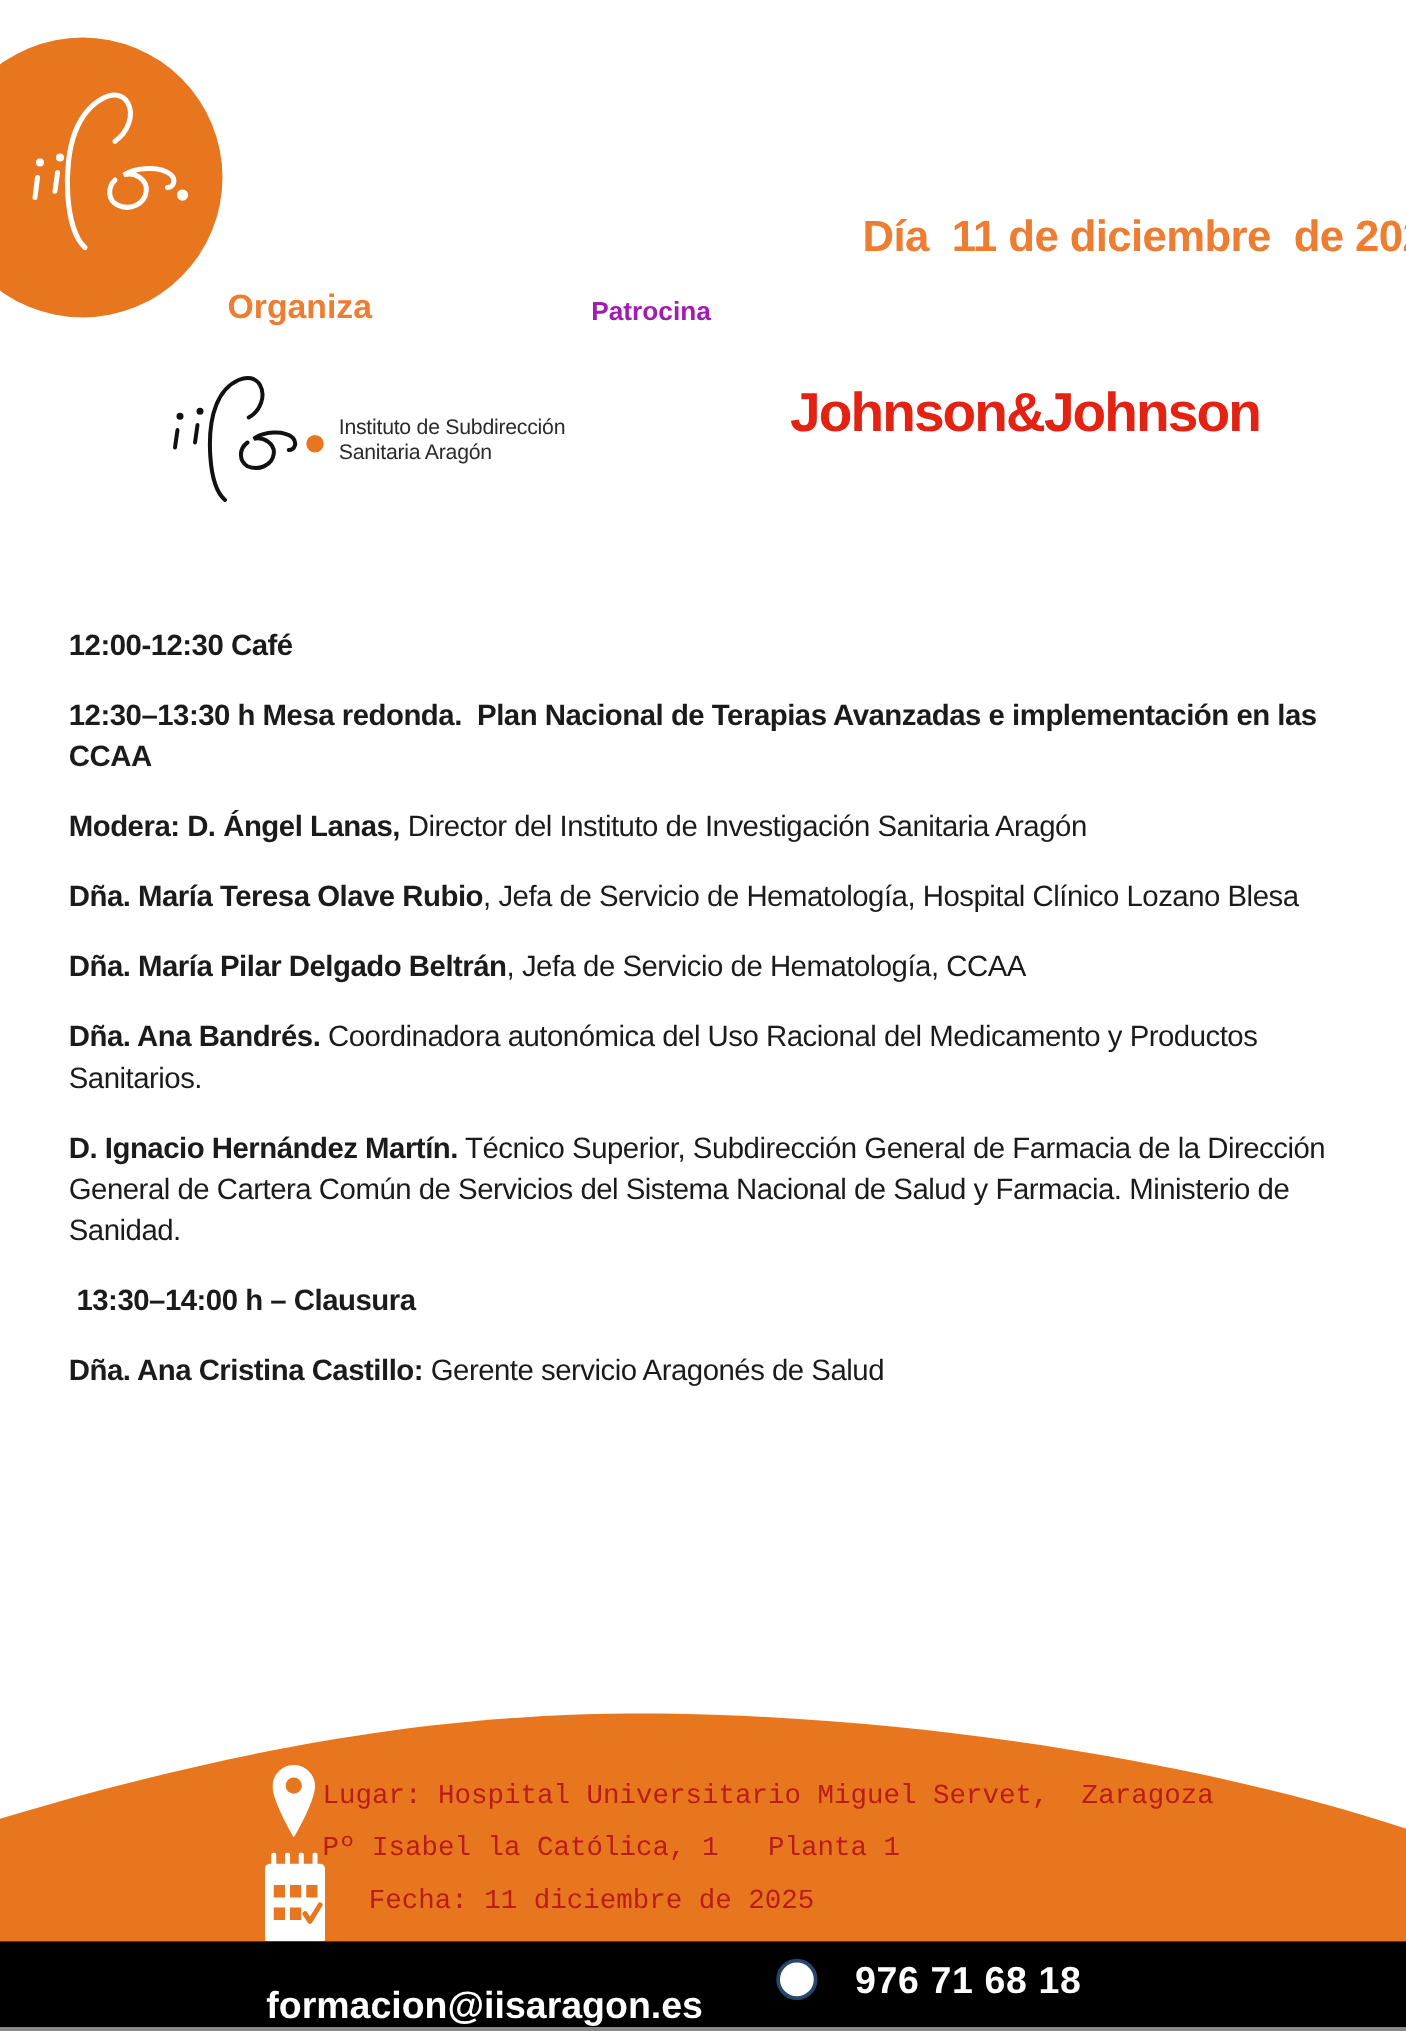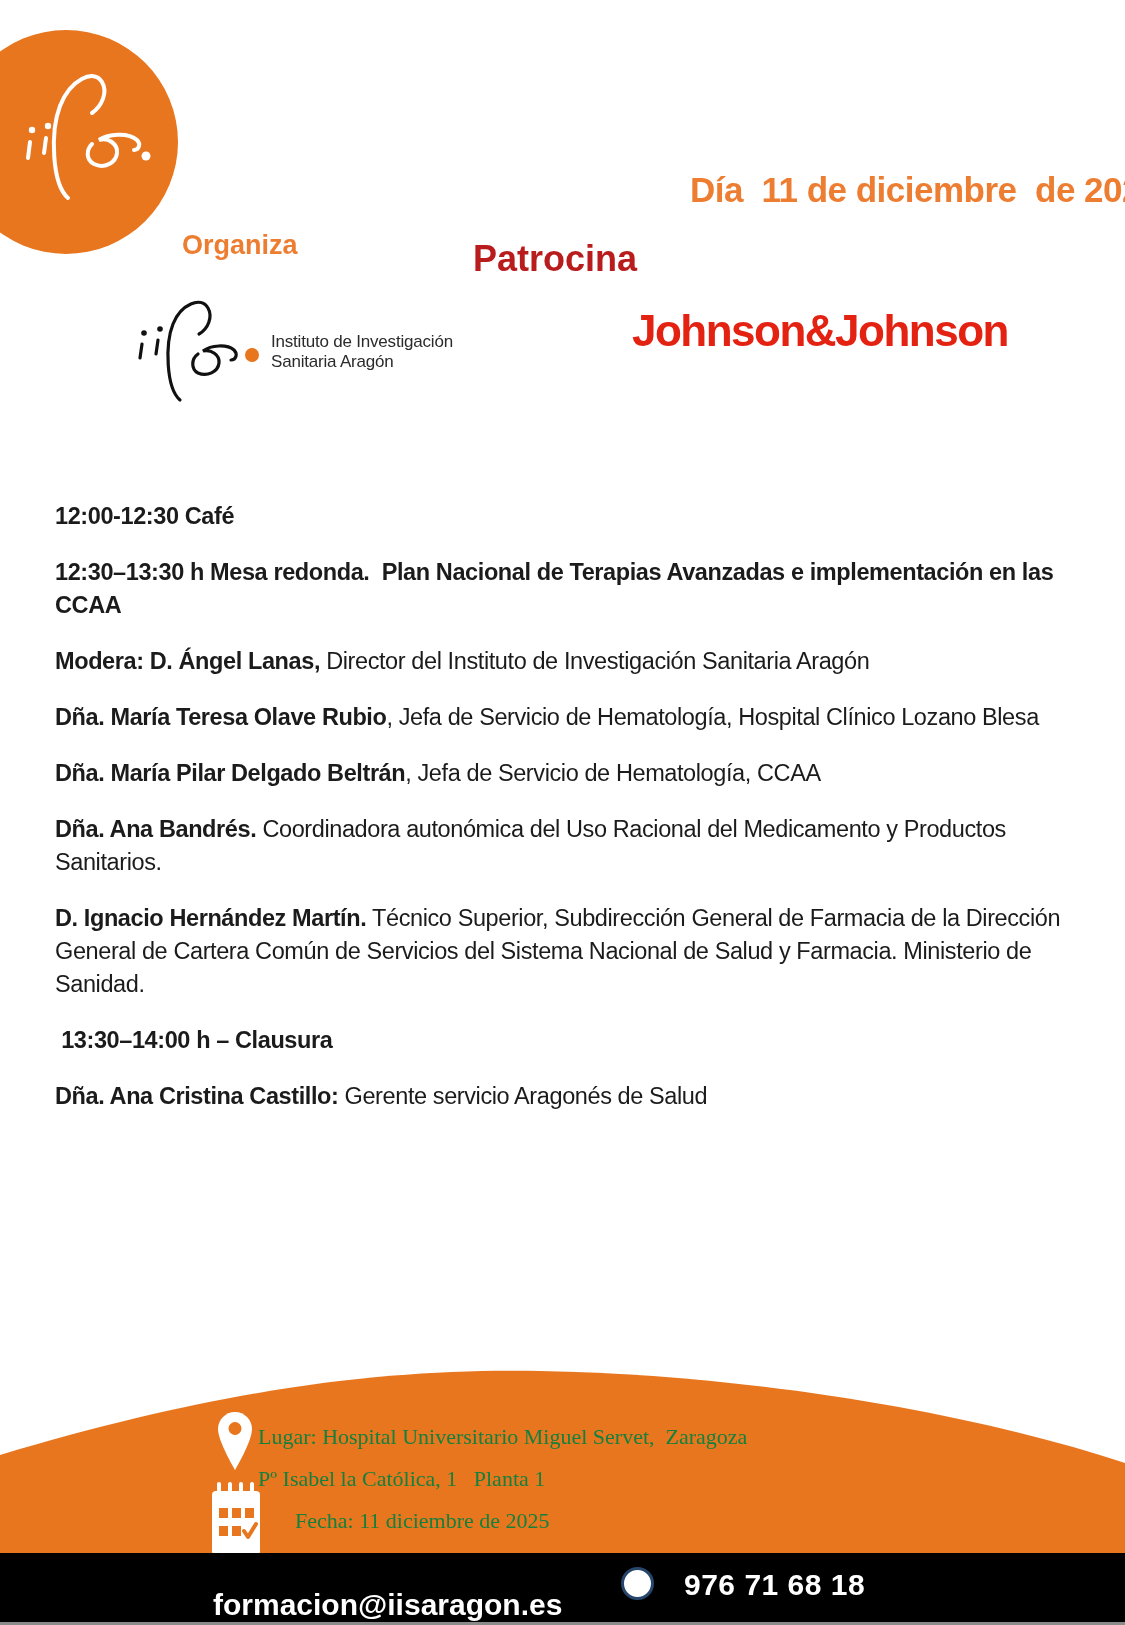--- a/index.html
+++ b/index.html
@@ -17,41 +17,41 @@
   .title-inner {
     display:inline-block; font-size:34px; font-weight:700; color:#111;
     letter-spacing:-1px; transform:scaleX(0.9); transform-origin:center;
     white-space:nowrap;
   }
   .date-line {
     left:690px; top:170px; font-size:35px; font-weight:700;
     color:#ED7D31; letter-spacing:-0.5px; white-space:pre;
   }
   .organiza  { left:182px; top:230px; font-size:27px; font-weight:700; color:#ED7D31; }
-  .patrocina { left:473px; top:238px; font-size:36px; font-weight:700; color:#b91c1c; }
+  .patrocina { left:473px; top:238px; font-size:21px; font-weight:700; color:#a21caf; }
   .institute {
     left:271px; top:332px; font-size:17px; line-height:20px; color:#2b2b2b;
     letter-spacing:-0.2px;
   }
   .jnj {
     left:632px; top:306px; font-size:44px; font-weight:700; color:#E32212;
     letter-spacing:-1.5px; white-space:nowrap;
   }
 
   
   .program { left:55px; top:500px; width:1020px; }
   .prog {
     font-size:23.5px; line-height:33px; letter-spacing:-0.4px;
     margin-bottom:23px; white-space:pre-wrap; color:#1b1b1b;
   }
   .prog .b { font-weight:700; }
 
   
   .dome-svg { left:0; top:1355px; width:1125px; height:198px; display:block; }
-  .f-white { color:#15803d; font-family:Liberation Serif, serif; white-space:pre; }
+  .f-white { color:#b91c1c; font-family:Liberation Mono, monospace; white-space:pre; }
   .lugar1 { left:258px; top:1424px; font-size:22px; }
   .lugar2 { left:258px; top:1466px; font-size:22px; }
   .fecha  { left:295px; top:1508px; font-size:22px; }
   .blackbar { left:0; top:1553px; width:1125px; height:69px; background:#000; }
   .graystrip { left:0; top:1622px; width:1125px; height:3px; background:#8a8a8a; }
   .email { left:213px; top:1588px; font-size:30px; font-weight:700; color:#fff;
            font-family:"Liberation Sans", sans-serif; }
   .phone-circle {
     left:621px; top:1567px; width:33px; height:33px; border-radius:50%;
     background:#fff; border:3px solid #27466B;
@@ -91,21 +91,21 @@
       <path d="M30,48 L28,62"></path>
       <path d="M52,108 C38,96 37,52 45,32 C53,12 73,4 80,16 C85,25 80,37 71,42"></path>
       <path d="M70,62 C63,67 63,77 70,81 C79,85 90,80 91,71 C92,63 83,57 75,59 C83,53 99,52 106,58 C110,62 108,68 103,68"></path>
     </g>
     <circle cx="16" cy="41" r="2.8" fill="#111"></circle>
     <circle cx="32" cy="37" r="2.8" fill="#111"></circle>
     <circle cx="124" cy="63" r="7" fill="#E8761E"></circle>
   </svg>
 
   <div class="abs institute">
-    <div>Instituto de Investigación</div>
+    <div>Instituto de Subdirección</div>
     <div>Sanitaria Aragón</div>
   </div>
 
   <div class="abs jnj">Johnson&amp;Johnson</div>
 
   <div class="abs program">
     <p class="prog"><span class="b">12:00-12:30 Café</span><span></span></p>
     <p class="prog"><span class="b">12:30–13:30 h Mesa redonda.  Plan Nacional de Terapias Avanzadas e implementación en las CCAA</span><span></span></p>
     <p class="prog"><span class="b">Modera: D. Ángel Lanas,</span><span> Director del Instituto de Investigación Sanitaria Aragón</span></p>
     <p class="prog"><span class="b">Dña. María Teresa Olave Rubio</span><span>, Jefa de Servicio de Hematología, Hospital Clínico Lozano Blesa</span></p>

